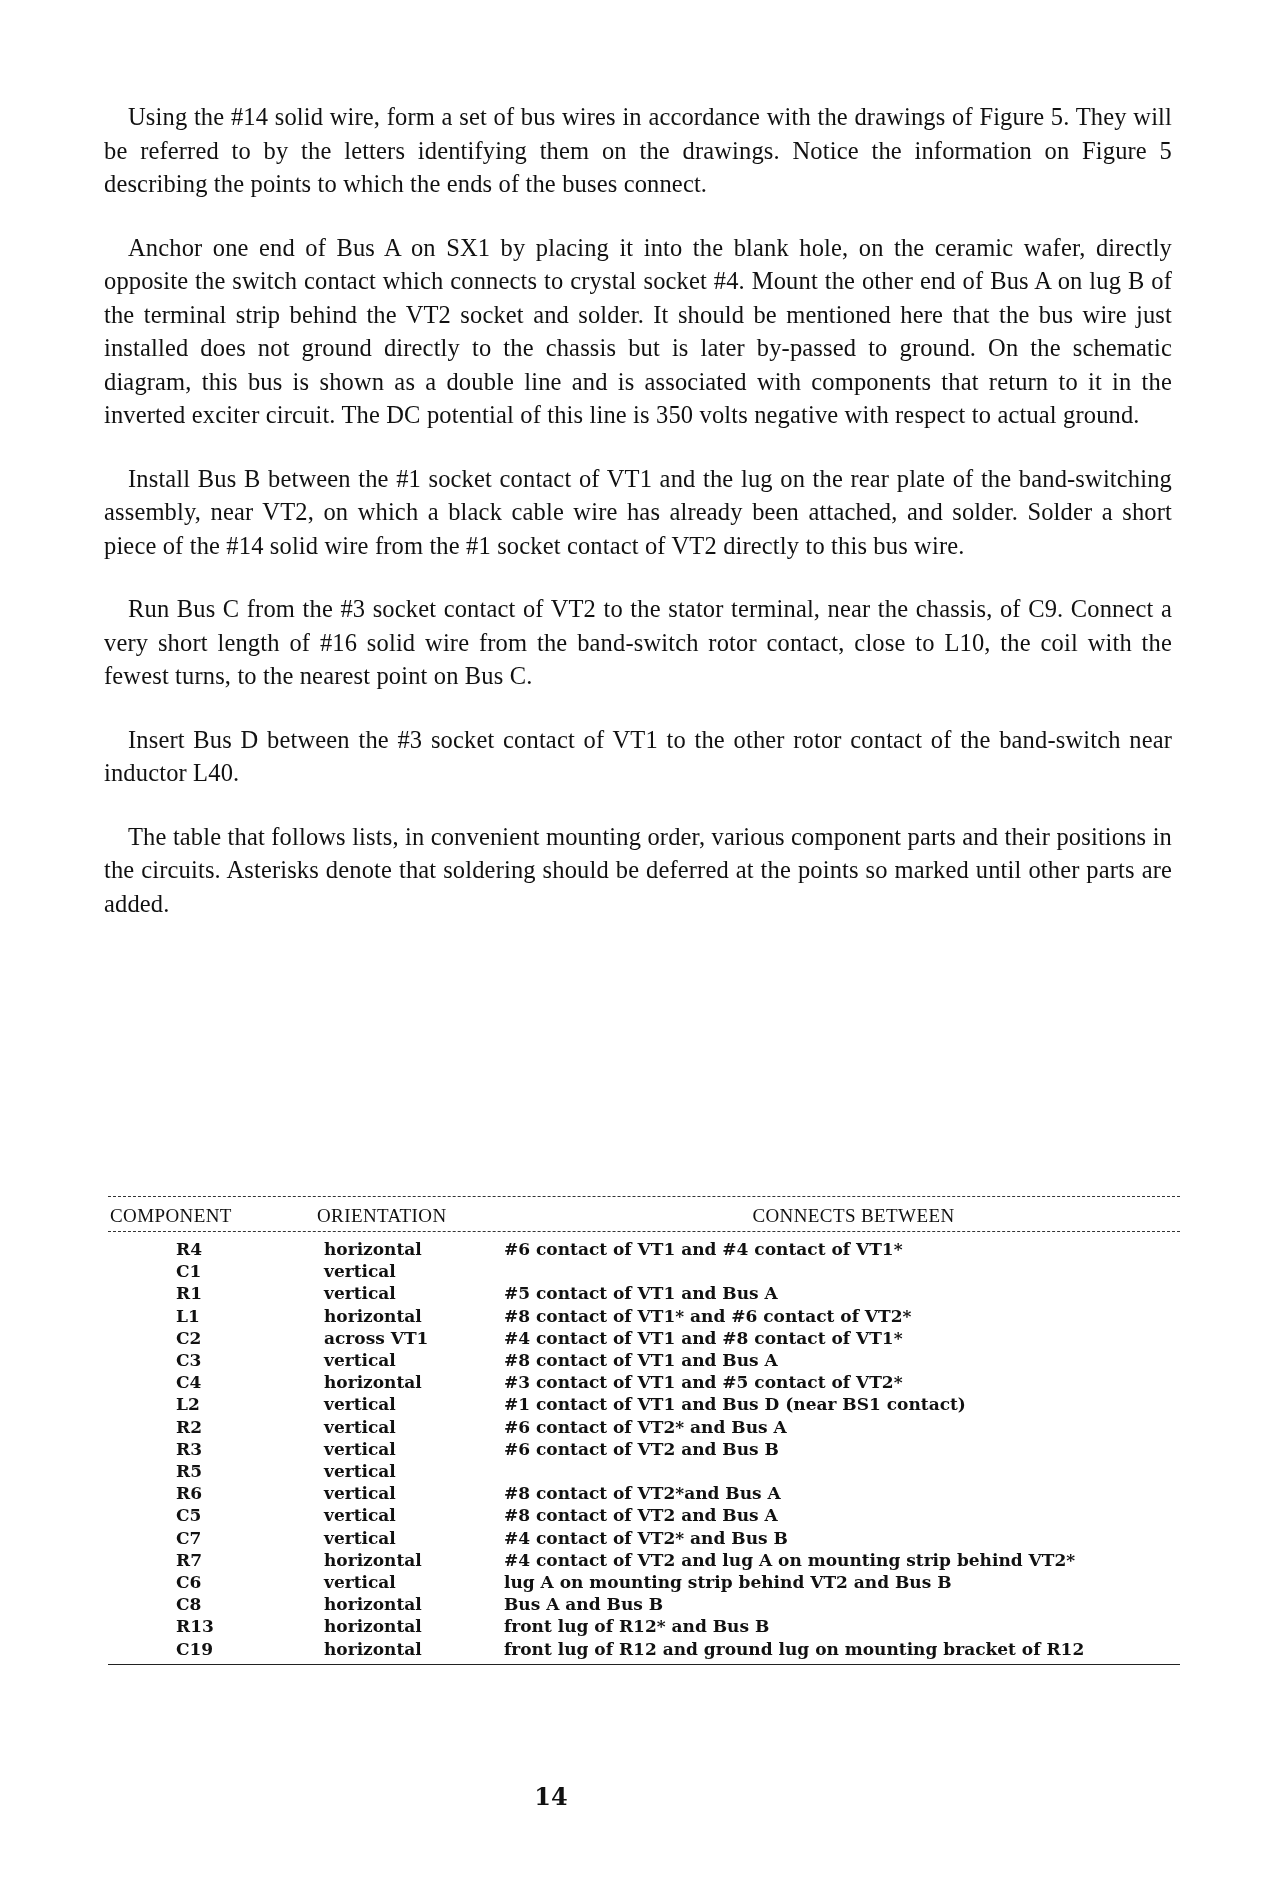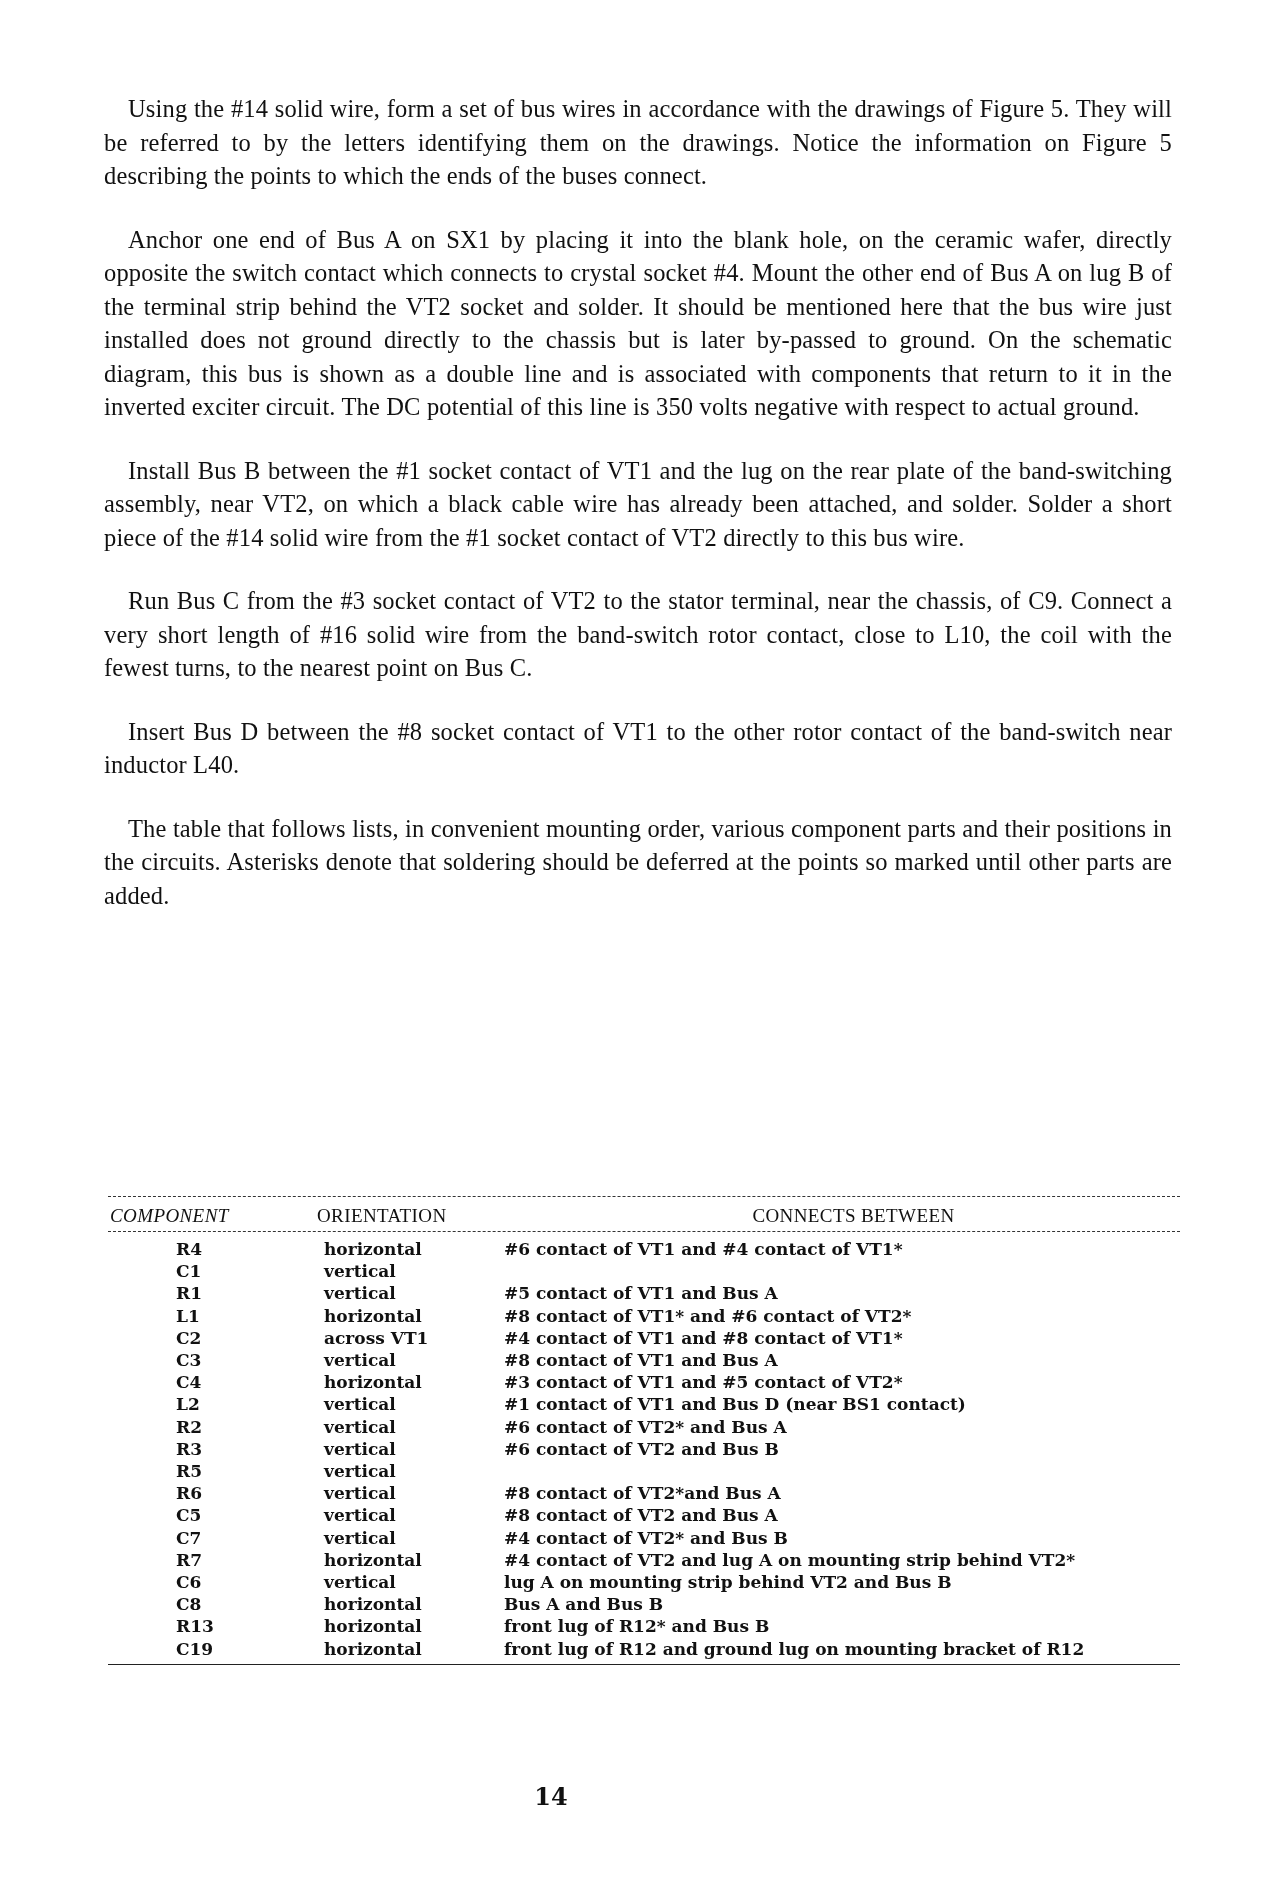--- a/index.html
+++ b/index.html
@@ -26,21 +26,21 @@
       position: absolute;
       left: 104px;
       width: 1068px;
       top: 92px;
     }
     .para {
       font-size: 24.5px;
       line-height: 33.5px;
       text-align: justify;
       text-indent: 24px;
-      margin: 0 0 30px 0;
+      margin: 8px 0 30px 0;
       letter-spacing: 0.15px;
     }
     .para:last-child { margin-bottom: 0; }
 
     .table-wrap {
       position: absolute;
       left: 108px;
       top: 1196px;
       width: 1072px;
     }
@@ -52,21 +52,21 @@
       border-top: 1.5px dashed #333;
     }
     .thead {
       display: flex;
       align-items: flex-end;
       padding: 8px 0 4px 0;
       font-size: 19px;
       font-weight: normal;
       letter-spacing: 0.4px;
     }
-    .th-comp { width: 184px; padding-left: 2px; font-style: italic; }
+    .th-comp { width: 184px; padding-left: 2px; }
     .th-orient { width: 210px; margin-left: 23px; }
     .th-conn { flex: 1; text-align: center; }
 
     .tbody {
       padding-top: 6px;
       padding-bottom: 4px;
     }
     .trow {
       display: flex;
       font-family: "DejaVu Serif", "Liberation Serif", serif;
@@ -93,21 +93,21 @@
 </head>
 <body>
 
 <div class="page">
 
   <div class="body-text">
     <p class="para">Using the #14 solid wire, form a set of bus wires in accordance with the drawings of Figure 5. They will be referred to by the letters identifying them on the drawings. Notice the information on Figure 5 describing the points to which the ends of the buses connect.</p>
     <p class="para">Anchor one end of Bus A on SX1 by placing it into the blank hole, on the ceramic wafer, directly opposite the switch contact which connects to crystal socket #4. Mount the other end of Bus A on lug B of the terminal strip behind the VT2 socket and solder. It should be mentioned here that the bus wire just installed does not ground directly to the chassis but is later by-passed to ground. On the schematic diagram, this bus is shown as a double line and is associated with components that return to it in the inverted exciter circuit. The DC potential of this line is 350 volts negative with respect to actual ground.</p>
     <p class="para">Install Bus B between the #1 socket contact of VT1 and the lug on the rear plate of the band-switching assembly, near VT2, on which a black cable wire has already been attached, and solder. Solder a short piece of the #14 solid wire from the #1 socket contact of VT2 directly to this bus wire.</p>
     <p class="para">Run Bus C from the #3 socket contact of VT2 to the stator terminal, near the chassis, of C9. Connect a very short length of #16 solid wire from the band-switch rotor contact, close to L10, the coil with the fewest turns, to the nearest point on Bus C.</p>
-    <p class="para">Insert Bus D between the #8 socket contact of VT1 to the other rotor contact of the band-switch near inductor L40.</p>
+    <p class="para">Insert Bus D between the #3 socket contact of VT1 to the other rotor contact of the band-switch near inductor L40.</p>
     <p class="para">The table that follows lists, in convenient mounting order, various component parts and their positions in the circuits. Asterisks denote that soldering should be deferred at the points so marked until other parts are added.</p>
   </div>
 
   <div class="table-wrap">
     <div class="rule dashed"></div>
     <div class="thead">
       <div class="th-comp">COMPONENT</div>
       <div class="th-orient">ORIENTATION</div>
       <div class="th-conn">CONNECTS BETWEEN</div>
     </div>

